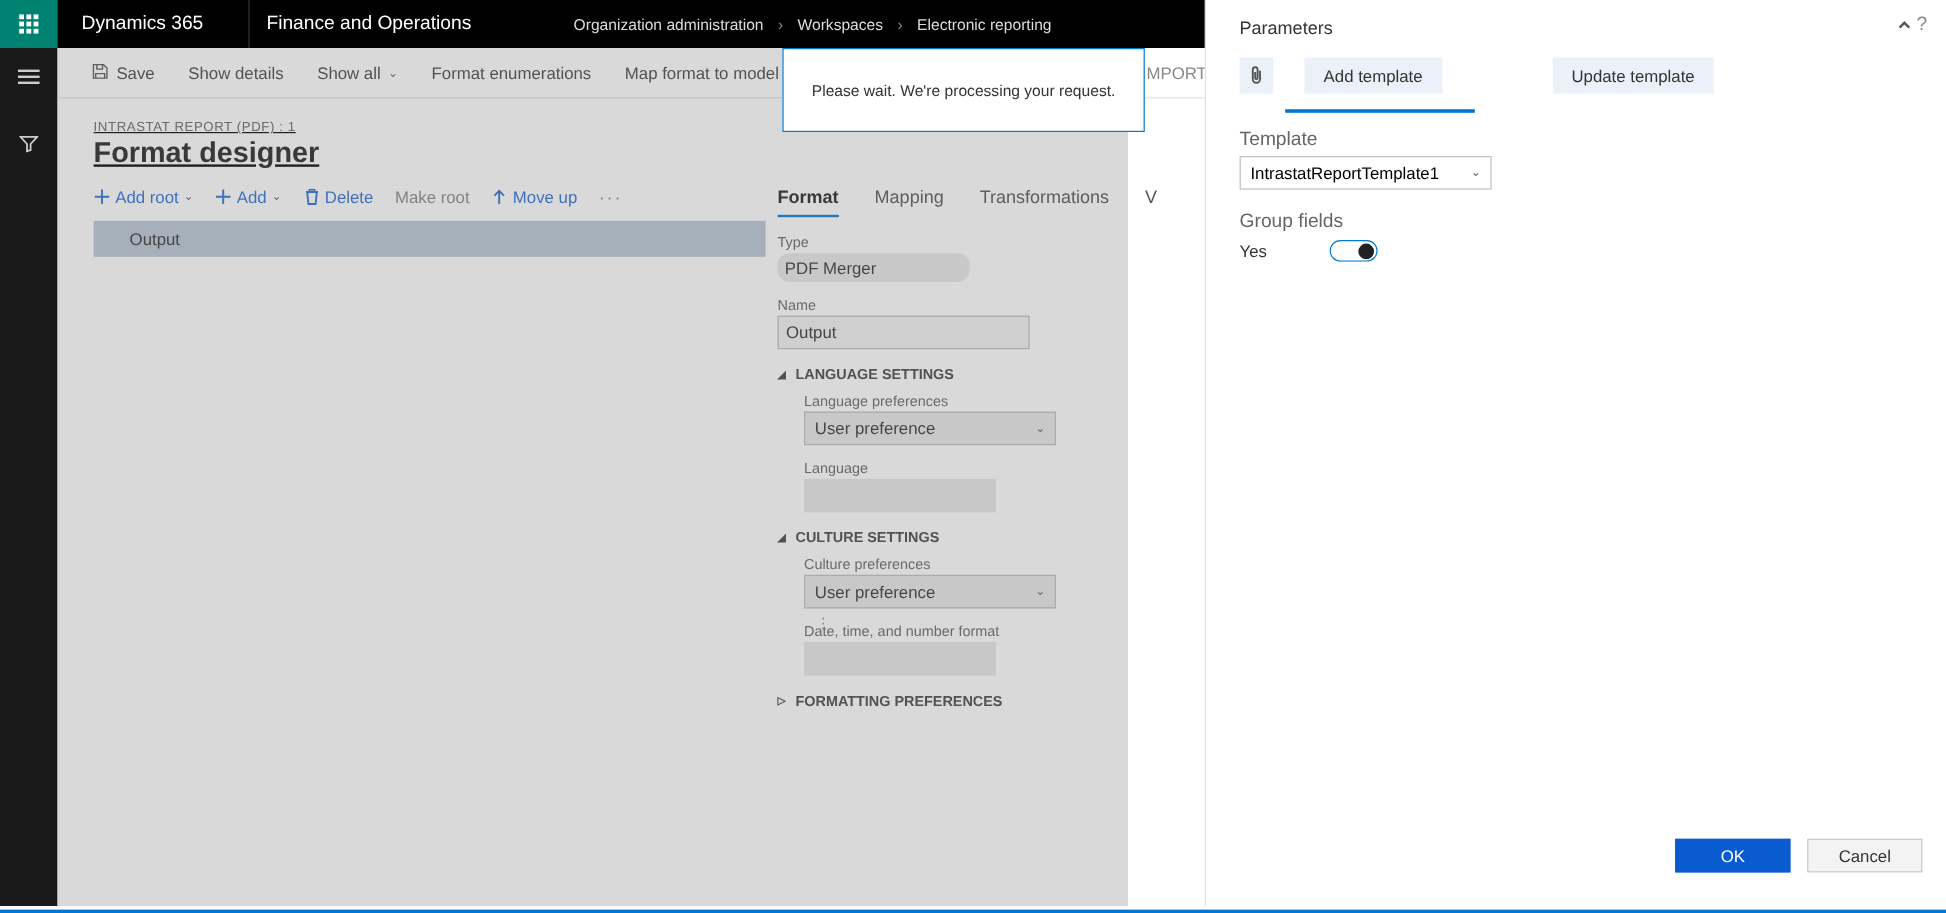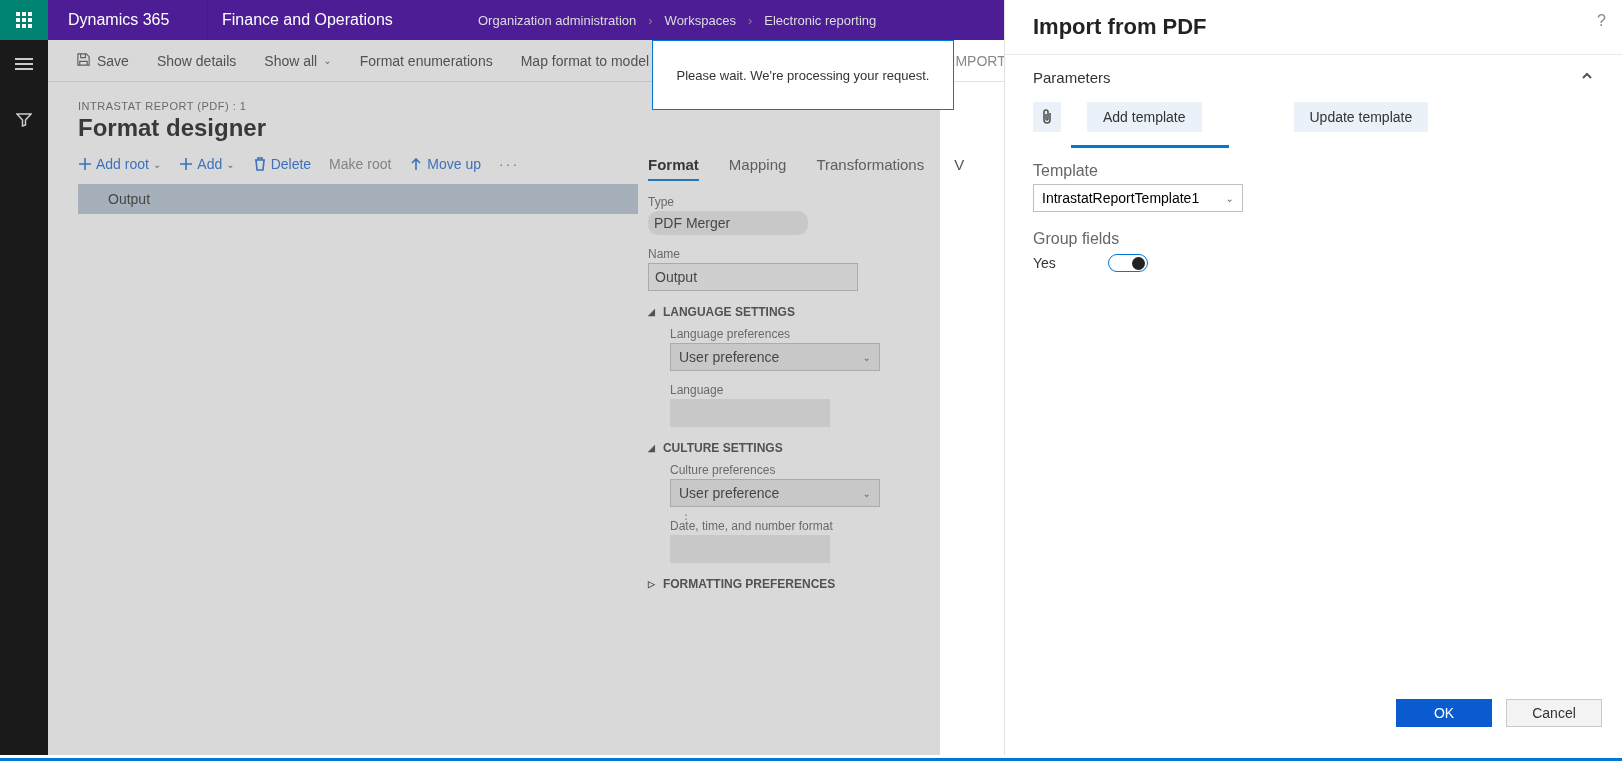--- a/index.html
+++ b/index.html
@@ -2,21 +2,21 @@
 <html><head>
 <meta charset="utf-8">
 <style>
   * { box-sizing: border-box; margin: 0; padding: 0; font-family: "Segoe UI", Arial, sans-serif; }
   html, body { width: 1622px; height: 761px; overflow: hidden; background: #fff; }
   body { position: relative; border-bottom: 3px solid #0078d4; }
 
   
   .topbar {
     display: flex; align-items: stretch; height: 40px;
-    background: #4c1d95; color: #fff;
+    background: #000000; color: #fff;
   }
   .waffle {
     width: 48px; background: #008272;
     display: flex; align-items: center; justify-content: center;
   }
   .waffle-grid { display: grid; grid-template-columns: repeat(3,4px); grid-template-rows: repeat(3,4px); gap: 2px; }
   .waffle-grid span { background: #fff; width: 4px; height: 4px; }
   .brand1 { width: 160px; display: flex; align-items: center; font-size: 16px; border-right: 1px solid #333; padding-left: 20px; }
   .brand2 { width: 220px; display: flex; align-items: center; font-size: 16px; padding-left: 14px; }
   .breadcrumb { flex: 1; display: flex; align-items: center; font-size: 13px; color: #ddd; padding-left: 50px; gap: 12px; }
@@ -46,21 +46,21 @@
   .actionbar {
     height: 42px; display:flex; align-items:center; gap:0; font-size:14px; color:#444;
     padding-left: 14px; border-bottom:1px solid #e1e1e1;
   }
   .actionbar .itm { padding: 0 14px; display:flex; align-items:center; gap:6px; height:100%; cursor:pointer; }
   .actionbar .itm.dim { color:#888; }
   .save-ico svg { width:15px; height:15px; stroke:#555; fill:none; stroke-width:1.2; }
   .chev-sm { font-size:10px; color:#666; }
 
   
-  .page-head { padding: 18px 0 0 30px; }
+  .page-head { padding: 18px 0 0 30px; text-decoration: underline; }
   .mini-title { font-size: 11px; letter-spacing: .5px; color:#666; }
   .big-title { font-size: 24px; font-weight:600; color:#222; margin-top:2px; }
 
   
   .designer { display:flex; padding: 14px 0 0 30px; }
   .leftcol { width: 560px; }
   .rightcol { flex:1; padding-left: 10px; }
 
   .toolbar2 { display:flex; align-items:center; gap:18px; font-size:14px; color:#2a6fd6; margin-bottom:12px; }
   .toolbar2 .tbtn { display:flex; align-items:center; gap:4px; cursor:pointer; }
@@ -341,23 +341,20 @@
   <div class="vdots">⋮</div>
   <div class="dim-overlay"></div>
 </div>
 
 <div class="toast">
   <span>Please wait. We're processing your request.</span>
 </div>
 
 <div class="panel">
   <span class="help-icon">?</span>
-  <div class="panel-head">
-    <span>Import from PDF</span>
-  </div>
   <div class="param-head">
     <span>Parameters</span>
     <span class="chev-up"><svg viewBox="0 0 14 14">
           <path d="M3 9l4-4 4 4"></path>
         </svg></span>
   </div>
   <div class="param-body">
     <div class="tabrow">
       <div class="tab-attach">
         <svg viewBox="0 0 14 16">

